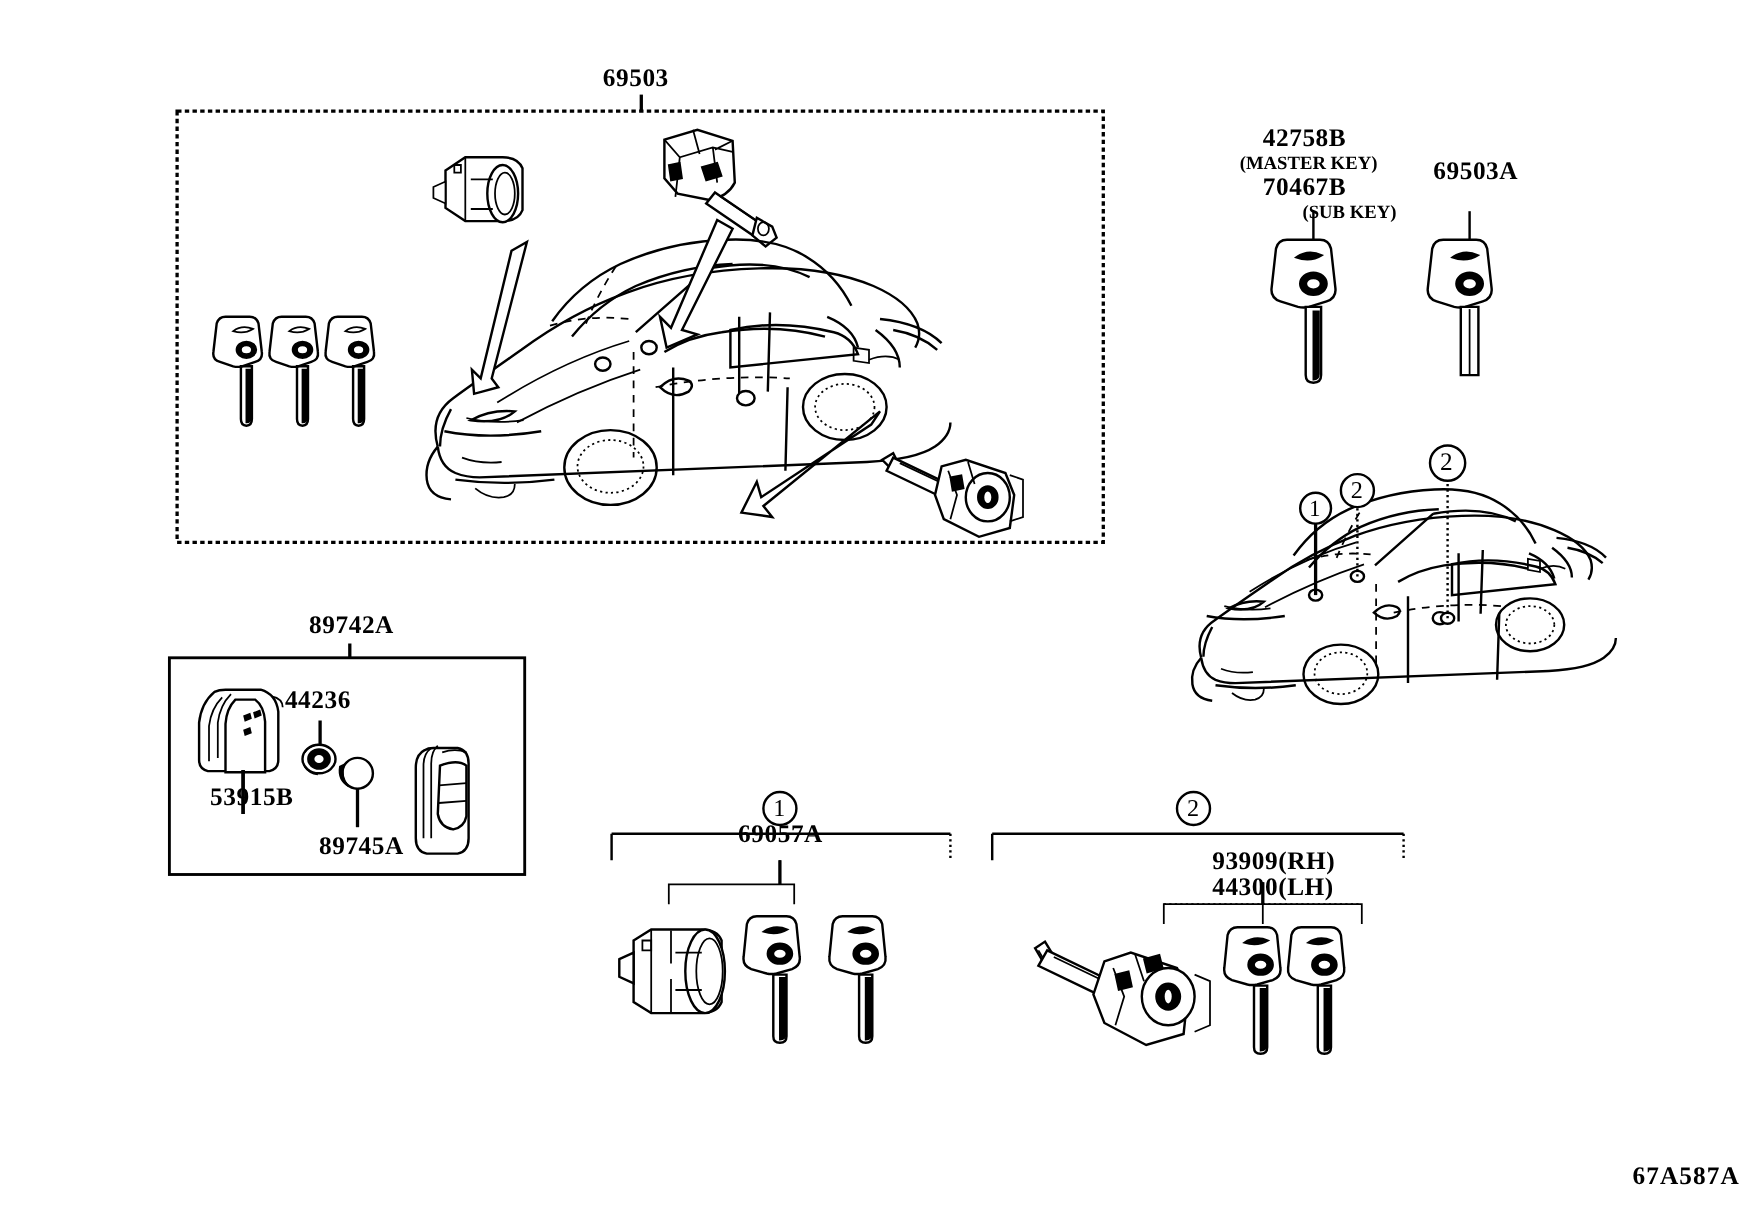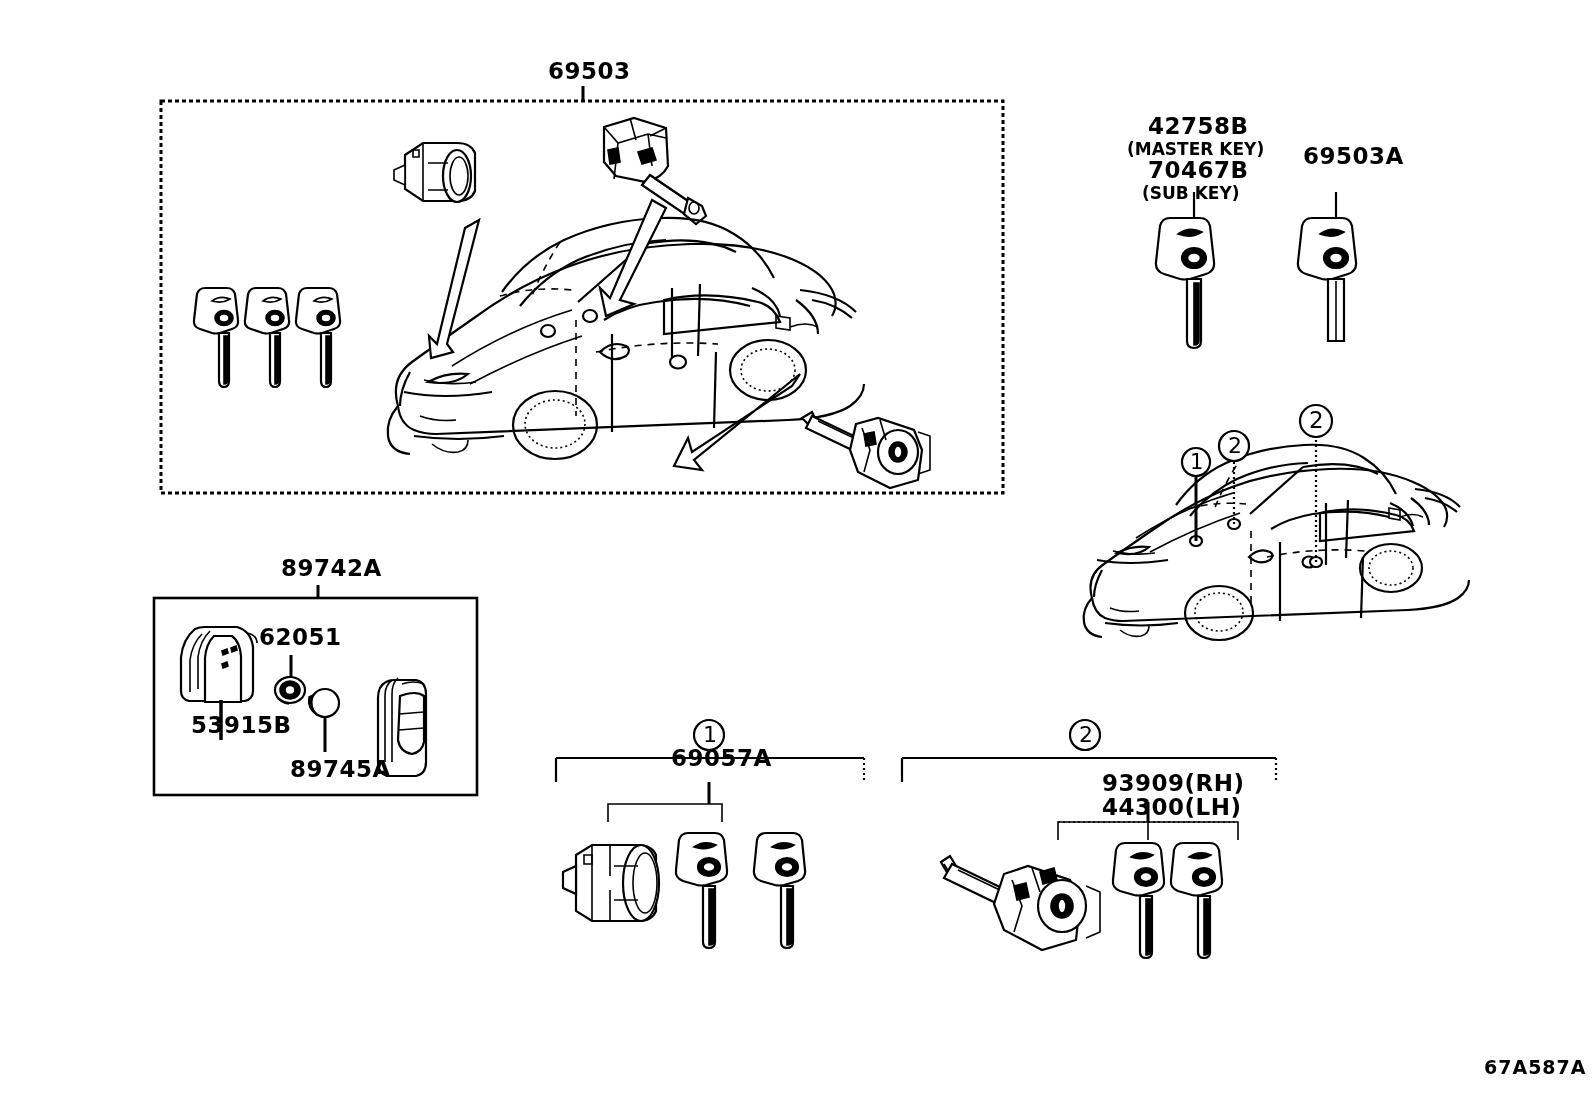--- a/index.html
+++ b/index.html
@@ -1,22 +1,22 @@
 <!DOCTYPE html>
 <html><head>
 <meta charset="utf-8">
 <style>
   html,body{margin:0;padding:0;background:#fff;}
   body{width:1592px;height:1099px;position:relative;overflow:hidden;
        font-family:"DejaVu Sans","Liberation Sans",sans-serif;color:#000;}
-  .stage{position:absolute;left:0;top:0;width:1592px;height:1099px;}
+  .stage{position:absolute;left:0;top:0;width:1592px;height:1099px;font-family:Liberation Serif, serif;}
   .lbl{position:absolute;font-weight:bold;white-space:nowrap;letter-spacing:.5px;}
   .pn{font-size:23px;font-weight:bold;}
   .pn-sm{font-size:17px;font-weight:bold;letter-spacing:0px;}
-  .diagid{position:absolute;font-size:19px;font-weight:bold;letter-spacing:1px;text-align:right;}
+  .diagid{position:absolute;font-size:23px;font-weight:bold;letter-spacing:1px;text-align:right;}
   svg{position:absolute;left:0;top:0;overflow:visible;}
   .ln{stroke:#000;fill:none;}
   .thin{stroke-width:1.6;}
   .med{stroke-width:2.2;}
   .thick{stroke-width:3;}
   .dashbox{stroke:#000;fill:none;stroke-width:3;stroke-dasharray:4 3;}
   .solidbox{stroke:#000;fill:none;stroke-width:2.6;}
   .fillblk{fill:#000;stroke:#000;}
   .white{fill:#fff;}
   .nofill{fill:none;}
@@ -321,27 +321,27 @@
     </g>
 
     <line class="ln thick" x1="221" y1="700" x2="221" y2="740"></line>
     <line class="ln thick" x1="709" y1="804" x2="709" y2="782"></line>
     <line class="ln thick" x1="1148" y1="822" x2="1148" y2="802"></line>
   </svg>
 
   <div class="lbl pn" style="left:1148px;top:113px;">42758B</div>
   <div class="lbl pn-sm" style="left:1127px;top:139px;">(MASTER KEY)</div>
   <div class="lbl pn" style="left:1148px;top:157px;">70467B</div>
-  <div class="lbl pn-sm" style="left:1142px;top:183px;">(SUB KEY)</div>
+  <div class="lbl pn-sm" style="left:1184px;top:183px;">(SUB KEY)</div>
 
   <div class="lbl pn" style="left:1303px;top:143px;">69503A</div>
 
   <div class="lbl pn" style="left:281px;top:555px;">89742A</div>
   <div class="lbl pn" style="left:191px;top:712px;">53915B</div>
-  <div class="lbl pn" style="left:259px;top:624px;">62051</div>
+  <div class="lbl pn" style="left:259px;top:624px;">44236</div>
   <div class="lbl pn" style="left:290px;top:756px;">89745A</div>
 
   <div class="lbl pn" style="left:671px;top:745px;text-align:center;">69057A</div>
   <div class="lbl pn" style="left:1102px;top:770px;">93909(RH)</div>
   <div class="lbl pn" style="left:1102px;top:794px;">44300(LH)</div>
 
   <div class="lbl" style="left:703px;top:722px;font-size:22px;font-weight:normal;">1</div>
   <div class="lbl" style="left:1079px;top:722px;font-size:22px;font-weight:normal;">2</div>
 
   <div class="lbl" style="left:1190px;top:450px;font-size:21px;font-weight:normal;">1</div>

